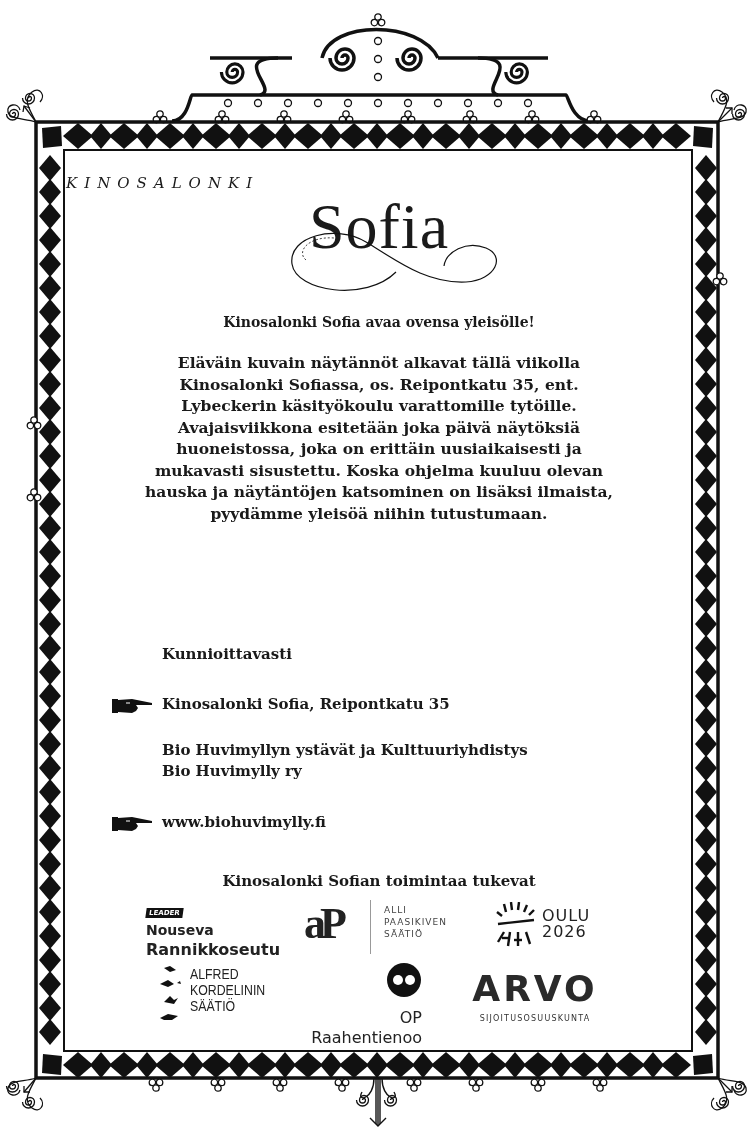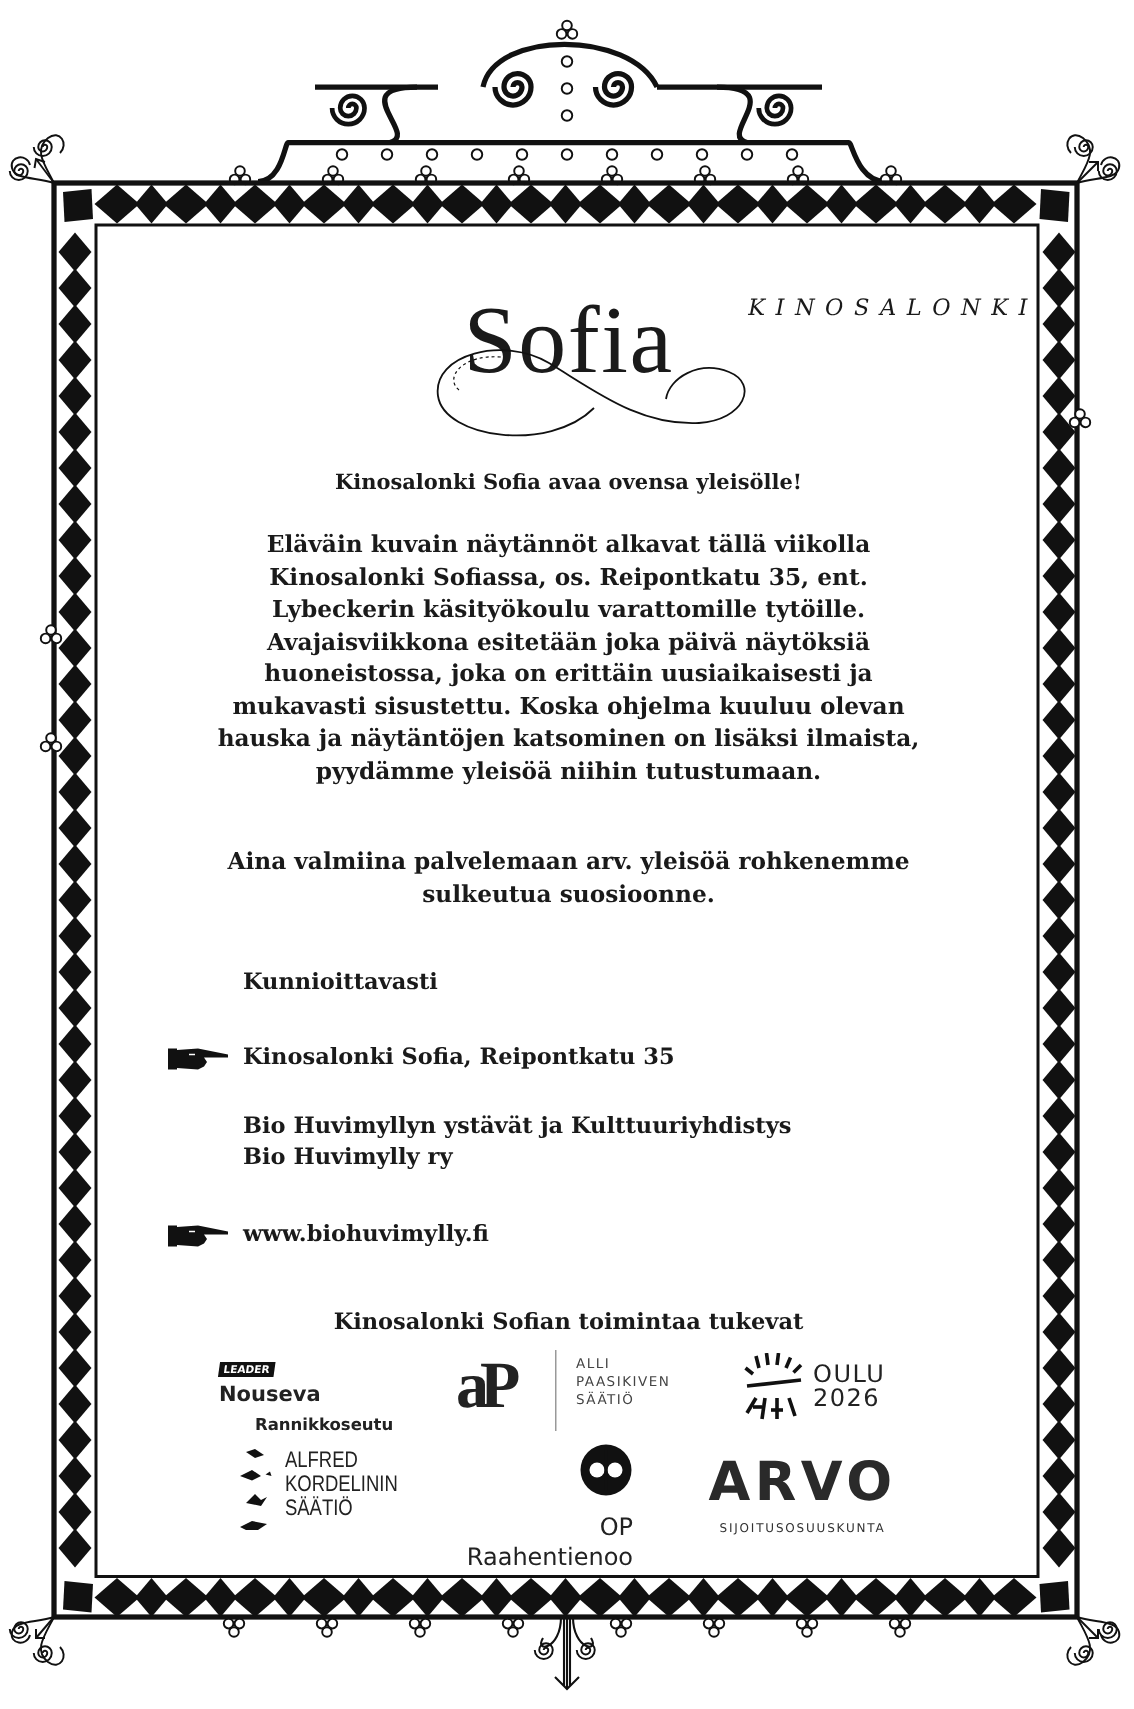--- a/index.html
+++ b/index.html
@@ -1,20 +1,20 @@
 <!DOCTYPE html>
 <html><head>
 <meta charset="utf-8">
 <style>
   html, body { margin:0; padding:0; background:#ffffff; }
   body { width:756px; height:1139px; position:relative; overflow:hidden; font-family:"DejaVu Serif", serif; color:#1a1a1a; }
   .frame-svg { position:absolute; left:0; top:0; width:756px; height:1139px; }
   .content { position:absolute; left:66px; top:152px; width:626px; height:898px; }
   .logo { position:absolute; left:0; top:0; width:100%; }
-  .logo-kino { position:absolute; top:22px; left:0; width:100%; text-align:right; font-family:"DejaVu Serif", serif; font-size:15px; letter-spacing:7px; font-style:italic;margin-top:22px; }
+  .logo-kino { position:absolute; top:22px; left:0; width:100%; text-align:left; font-family:"DejaVu Serif", serif; font-size:15px; letter-spacing:7px; font-style:italic; }
   .logo-sofia { position:absolute; top:40px; left:0; width:100%; text-align:center; font-family:"Liberation Serif", serif; font-size:64px; line-height:70px; letter-spacing:1px; }
   .headline { position:absolute; top:162px; left:0; width:100%; text-align:center; font-family:"DejaVu Serif", serif; font-weight:bold; font-size:14px; }
   .body-para { position:absolute; left:70px; width:486px; text-align:center; font-family:"DejaVu Serif", serif; font-weight:bold; font-size:15.5px; line-height:21.5px; }
   .p1 { top:200px; }
   .p2 { top:411px; left:80px; width:466px; }
   .sig { position:absolute; left:96px; font-family:"DejaVu Serif", serif; font-weight:bold; font-size:15px; line-height:21px; }
   .hand { position:absolute; left:46px; width:44px; height:20px; }
   .sponsor-title { position:absolute; top:720px; left:0; width:100%; text-align:center; font-family:"DejaVu Serif", serif; font-weight:bold; font-size:15px; }
   .spons { position:absolute; font-family:"DejaVu Sans", sans-serif; color:#222; }
 </style>
@@ -296,21 +296,20 @@
     <div class="logo-sofia">Sofia</div>
     <svg style="position:absolute;left:0;top:0;" width="626" height="140">
       <path d="M330,120 C300,150 230,140 226,112 C222,84 270,72 300,90 C330,108 360,132 400,130 C430,128 440,104 420,96 C400,88 380,100 378,114" fill="none" stroke="#111" stroke-width="1.2"></path>
       <path d="M240,108 C230,100 242,84 268,86" fill="none" stroke="#111" stroke-width="0.8" stroke-dasharray="2,2"></path>
     </svg>
   </div>
 
   <div class="headline">Kinosalonki Sofia avaa ovensa yleisölle!</div>
 
   <div class="body-para p1">Eläväin kuvain näytännöt alkavat tällä viikolla Kinosalonki Sofiassa, os. Reipontkatu 35, ent. Lybeckerin käsityökoulu varattomille tytöille. Avajaisviikkona esitetään joka päivä näytöksiä huoneistossa, joka on erittäin uusiaikaisesti ja mukavasti sisustettu. Koska ohjelma kuuluu olevan hauska ja näytäntöjen katsominen on lisäksi ilmaista, pyydämme yleisöä niihin tutustumaan.</div>
-  <div class="body-para p2">Aina valmiina palvelemaan arv. yleisöä rohkenemme sulkeutua suosioonne.</div>
 
   <div class="sig" style="top:492px;">Kunnioittavasti</div>
 
   <svg class="hand" style="top:544px;" viewBox="0 0 44 20">
     <rect x="0" y="3" width="6" height="14" fill="#111"></rect>
     <path d="M6,4 L20,3 L40,7 L40,9 L24,9 L26,12 L24,15 L20,17 L6,16 Z" fill="#111"></path>
     <path d="M14,7 L18,7" stroke="#fff" stroke-width="1"></path>
   </svg>
   <div class="sig" style="top:542px;">Kinosalonki Sofia, Reipontkatu 35</div>
 
@@ -321,21 +320,21 @@
     <path d="M6,4 L20,3 L40,7 L40,9 L24,9 L26,12 L24,15 L20,17 L6,16 Z" fill="#111"></path>
     <path d="M14,7 L18,7" stroke="#fff" stroke-width="1"></path>
   </svg>
   <div class="sig" style="top:660px;">www.biohuvimylly.fi</div>
 
   <div class="sponsor-title">Kinosalonki Sofian toimintaa tukevat</div>
 
   <div class="spons" style="left:80px; top:748px;">
     <div style="display:inline-block;background:#111;color:#fff;font-size:7px;padding:1px 3px;font-weight:bold;transform:skew(-8deg);">LEADER</div>
     <div style="font-size:14px;font-weight:bold;line-height:19px;margin-top:2px;">Nouseva</div>
-    <div style="font-size:11px;font-weight:bold;line-height:19px;margin-left:24px;">Rannikkoseutu</div>
+    <div style="font-size:16px;font-weight:bold;line-height:19px;">Rannikkoseutu</div>
   </div>
 
   <div class="spons" style="left:238px; top:748px;">
     <div style="position:absolute;left:0;top:2px;font-family:Liberation Serif, serif;font-weight:bold;font-size:44px;line-height:44px;letter-spacing:-6px;">aP</div>
     <div style="position:absolute;left:66px;top:0;width:1px;height:54px;background:#999;"></div>
     <div style="position:absolute;left:80px;top:4px;font-size:9px;line-height:12px;letter-spacing:1px;color:#444;width:100px;">
       <div>ALLI</div>
       <div>PAASIKIVEN</div>
       <div>SÄÄTIÖ</div>
     </div>

